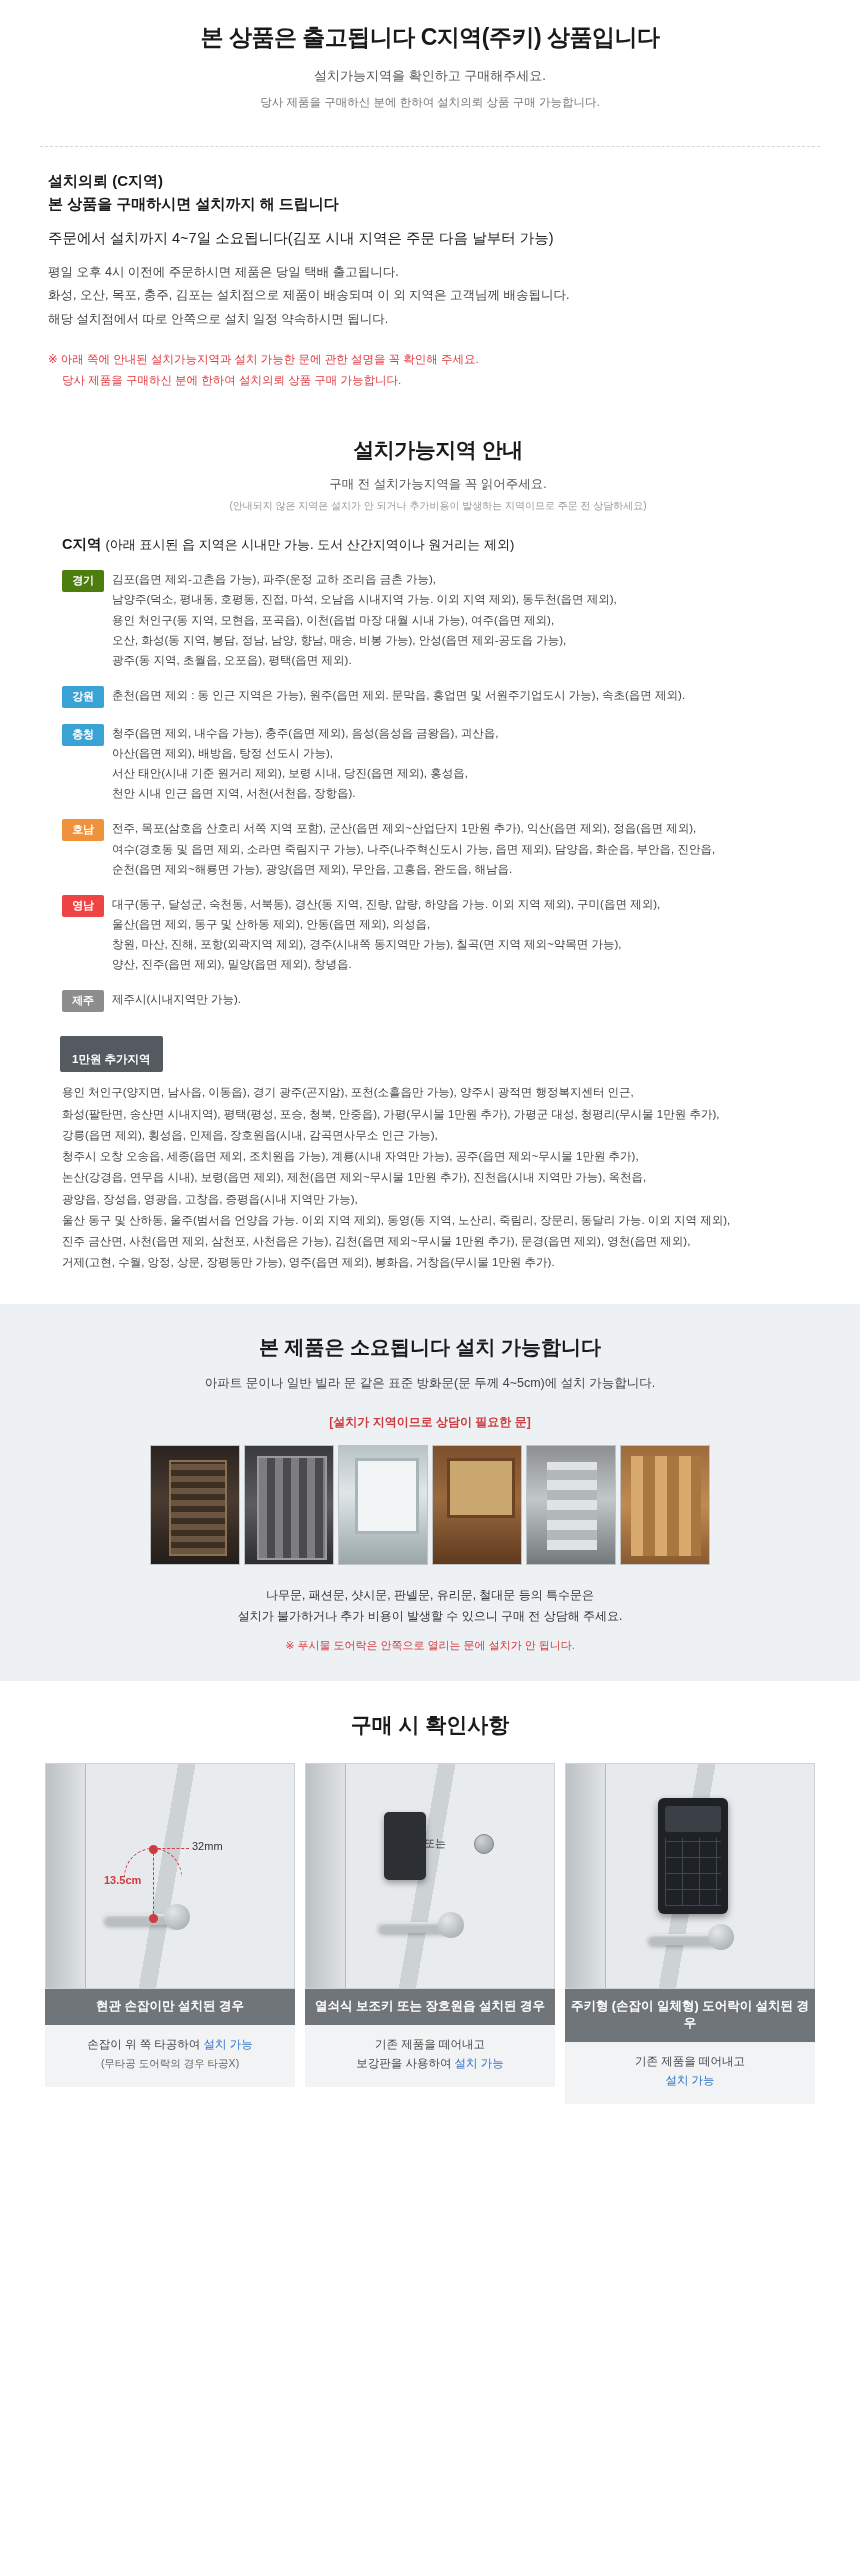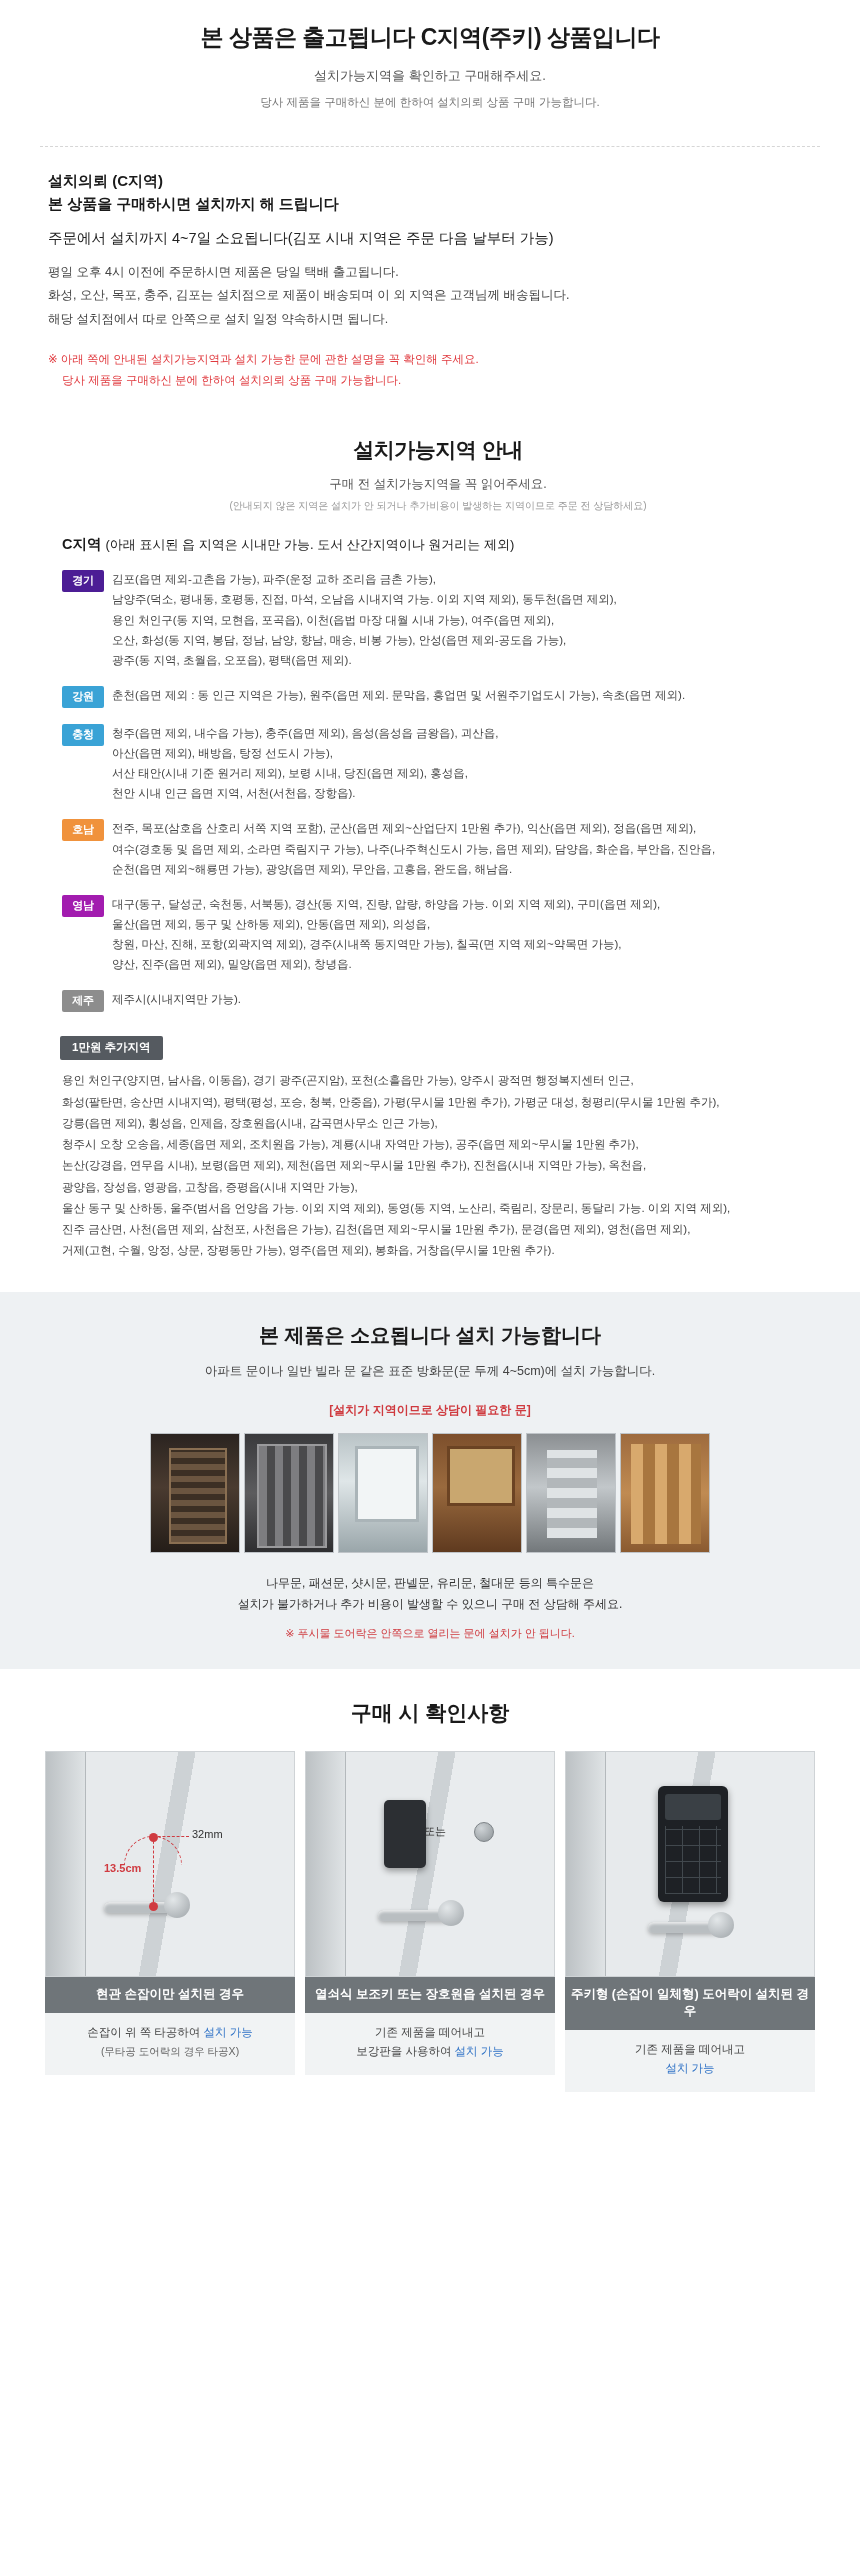--- a/index.html
+++ b/index.html
@@ -54,30 +54,30 @@
 
   .rtable { width:100%; border-collapse:collapse; margin-left:2px; }
   .rtable tr { vertical-align:top; }
   .rtable td.tag { width:52px; padding: 2px 8px 14px 14px; }
   .rtable td.val { padding: 1px 10px 14px 0; font-size:11.5px; line-height:1.75; color:#444; }
   .badge {
     display:inline-block; width:42px; text-align:center;
     font-size:11px; font-weight:bold; color:#fff;
     padding: 3px 0 4px 0; border-radius:2px; letter-spacing:-0.3px;
   }
-  .b-gg { background:#4c1d95; }
+  .b-gg { background:#4d7c0f; }
   .b-gw { background:#3aa3d6; }
   .b-cc { background:#3aa3d6; }
   .b-hn { background:#f0923c; }
-  .b-yn { background:#a21caf; }
+  .b-yn { background:#ef4444; }
   .b-jj { background:#8d8d8d; }
 
   .extra-head {
     display:inline-block; background:#555a60; color:#fff;
-    font-size:11.5px; font-weight:bold; padding:4px 12px 5px 12px;
+    font-size:11.5px; font-weight:bold; padding:16px 12px 5px 12px;
     border-radius:2px; margin: 10px 0 10px 14px;
   }
   .extra-body { font-size:11.5px; line-height:1.85; color:#444; padding: 0 16px 10px 16px; }
 
   
   .firedoor { background:#eef1f3; padding: 30px 40px 28px 40px; text-align:center; }
   .firedoor h2 { margin:0 0 14px 0; font-size:20px; font-weight:bold; color:#1a1a1a; }
   .firedoor .fd-sub { font-size:12.5px; color:#444; margin-bottom:22px; }
   .firedoor .fd-red { font-size:12px; font-weight:bold; color:#cf3a3f; margin-bottom:14px; }
   .door-strip { display:flex; justify-content:center; gap:4px; margin-bottom:20px; }

